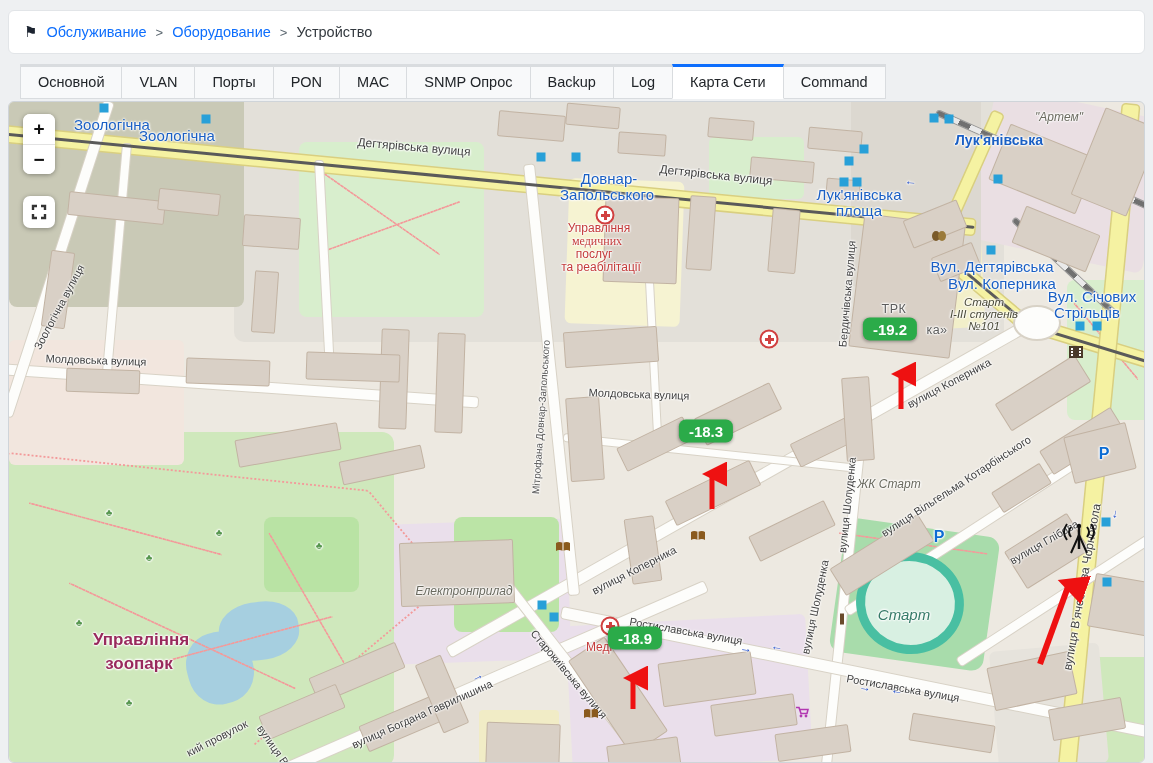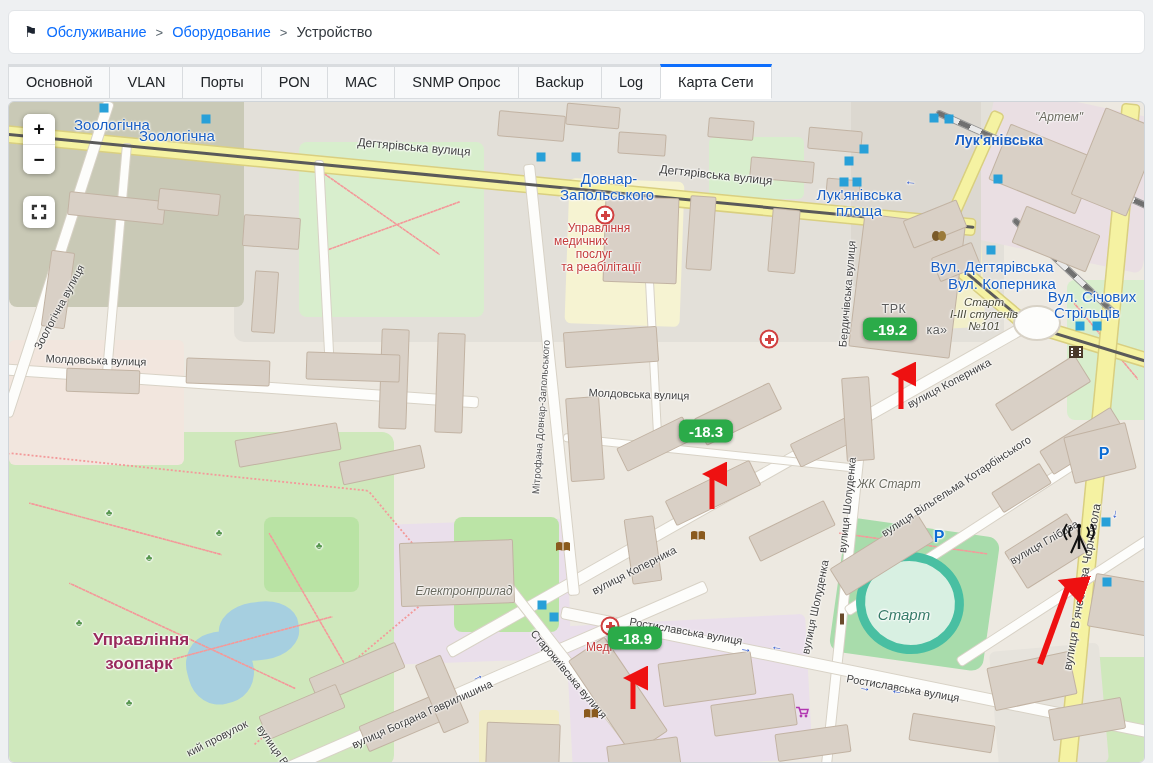--- a/index.html
+++ b/index.html
@@ -5,21 +5,21 @@
   html,body{margin:0;padding:0;background:#eef0f2;font-family:"Liberation Sans",sans-serif;}
   .crumb{margin:10px 8px 0;background:#fff;border:1px solid #e2e5e8;border-radius:6px;height:42px;
          display:flex;align-items:center;padding:0 15px;gap:9px;font-size:14.5px;}
   .crumb .flag{color:#1c2430;font-size:15px;}
   .crumb a{color:#0d6efd;text-decoration:none;cursor:pointer;}
   .crumb .sep{color:#5b6770;font-size:13px;}
   .crumb .cur{color:#32383e;}
   .tabs{display:flex;margin:10px 8px 0;flex-wrap:nowrap;}
   .tab{font-family:inherit;font-size:14.5px;color:#212529;background:#f8f9fa;border:1px solid #d9dcdf;
        border-top:3px solid #d9dcdf;padding:7px 17px 8px;cursor:pointer;margin-left:-1px;white-space:nowrap;}
-  .tab:first-child{margin-left:0;}
+  .tab:first-child{margin-left:12px;}
   .tab.active{background:#fff;border-top:3px solid #0d6efd;border-bottom-color:#fff;position:relative;z-index:2;}
   .mapwrap{position:relative;margin:2px 8px 0;height:660px;border:1px solid #cfd4d9;border-radius:6px;
            overflow:hidden;background:#ede9e1;}
   .lay{position:absolute;inset:0;}
   .area{position:absolute;}
   .rd{position:absolute;transform-origin:0 50%;border-radius:3px;}
   .ry{background:#f5f2a2;box-shadow:0 0 0 1.5px #d9cf80;}
   .rw{background:#fdfdfb;box-shadow:0 0 0 1px #d8d2c6;}
   .tram{background:#5a5a5a;box-shadow:none;}
   .rail{background:repeating-linear-gradient(90deg,#707070 0 12px,#e9e9e9 12px 24px);box-shadow:0 0 0 1px #999;}
@@ -79,20 +79,21 @@
 <nav class="tabs">
     <button class="tab">Основной</button>
     <button class="tab">VLAN</button>
     <button class="tab">Порты</button>
     <button class="tab">PON</button>
     <button class="tab">MAC</button>
     <button class="tab">SNMP Опрос</button>
     <button class="tab">Backup</button>
     <button class="tab">Log</button>
     <button class="tab active">Карта Сети</button>
+    <button class="tab">Command</button>
   </nav>
 
 <div class="mapwrap">
   <div class="lay" id="areas">
       <div class="area" style="left: 225px; top: -10px; width: 770px; height: 250px; background: rgb(227, 224, 217); border-radius: 10px;"></div>
       <div class="area" style="left: 0px; top: -10px; width: 235px; height: 215px; background: rgb(201, 201, 182); border-radius: 8px;"></div>
       <div class="area" style="left: 970px; top: 0px; width: 180px; height: 155px; background: rgb(234, 223, 227); border-radius: 8px; transform: rotate(12deg);"></div>
       <div class="area" style="left: 360px; top: 420px; width: 200px; height: 140px; background: rgb(234, 223, 235); border-radius: 6px; transform: rotate(-2deg);"></div>
       <div class="area" style="left: 560px; top: 518px; width: 240px; height: 145px; background: rgb(234, 223, 235); border-radius: 6px; transform: rotate(-3deg);"></div>
       <div class="area" style="left: 0px; top: 330px; width: 385px; height: 335px; background: rgb(207, 232, 188); border-radius: 12px;"></div>
@@ -303,21 +304,21 @@
       <div class="mlbl tr" style="left: 600px; top: 76px;">Довнар-</div>
       <div class="mlbl tr" style="left: 598px; top: 92px;">Запольського</div>
       <div class="mlbl tr trB" style="left: 990px; top: 38px;">Лук'янівська</div>
       <div class="mlbl tr" style="left: 850px; top: 92px;">Лук'янівська</div>
       <div class="mlbl tr" style="left: 850px; top: 108px;">площа</div>
       <div class="mlbl tr" style="left: 983px; top: 164px;">Вул. Дегтярівська</div>
       <div class="mlbl tr" style="left: 993px; top: 181px;">Вул. Коперника</div>
       <div class="mlbl tr" style="left: 1083px; top: 194px;">Вул. Січових</div>
       <div class="mlbl tr" style="left: 1078px; top: 210px;">Стрільців</div>
       <div class="mlbl red" style="left: 590px; top: 126px;">Управління</div>
-      <div class="mlbl red" style="left: 572px; top: 139px;">медичних</div>
+      <div class="mlbl red" style="left: 588px; top: 139px; font-family: Liberation Serif, serif;">медичних</div>
       <div class="mlbl red" style="left: 585px; top: 152px;">послуг</div>
       <div class="mlbl red" style="left: 592px; top: 165px;">та реабілітації</div>
       <div class="mlbl red" style="left: 590px; top: 545px;">Меді</div>
       <div class="mlbl it" style="left: 1050px; top: 15px;">"Артем"</div>
       <div class="mlbl it itD" style="left: 975px; top: 200px;">Старт</div>
       <div class="mlbl it itD" style="left: 975px; top: 212px;">І-ІІІ ступенів</div>
       <div class="mlbl it itD" style="left: 975px; top: 224px;">№101</div>
       <div class="mlbl it" style="left: 455px; top: 489px;">Електронприлад</div>
       <div class="mlbl it" style="left: 880px; top: 382px;">ЖК Старт</div>
       <div class="mlbl it sport" style="left: 895px; top: 512px;">Старт</div>

